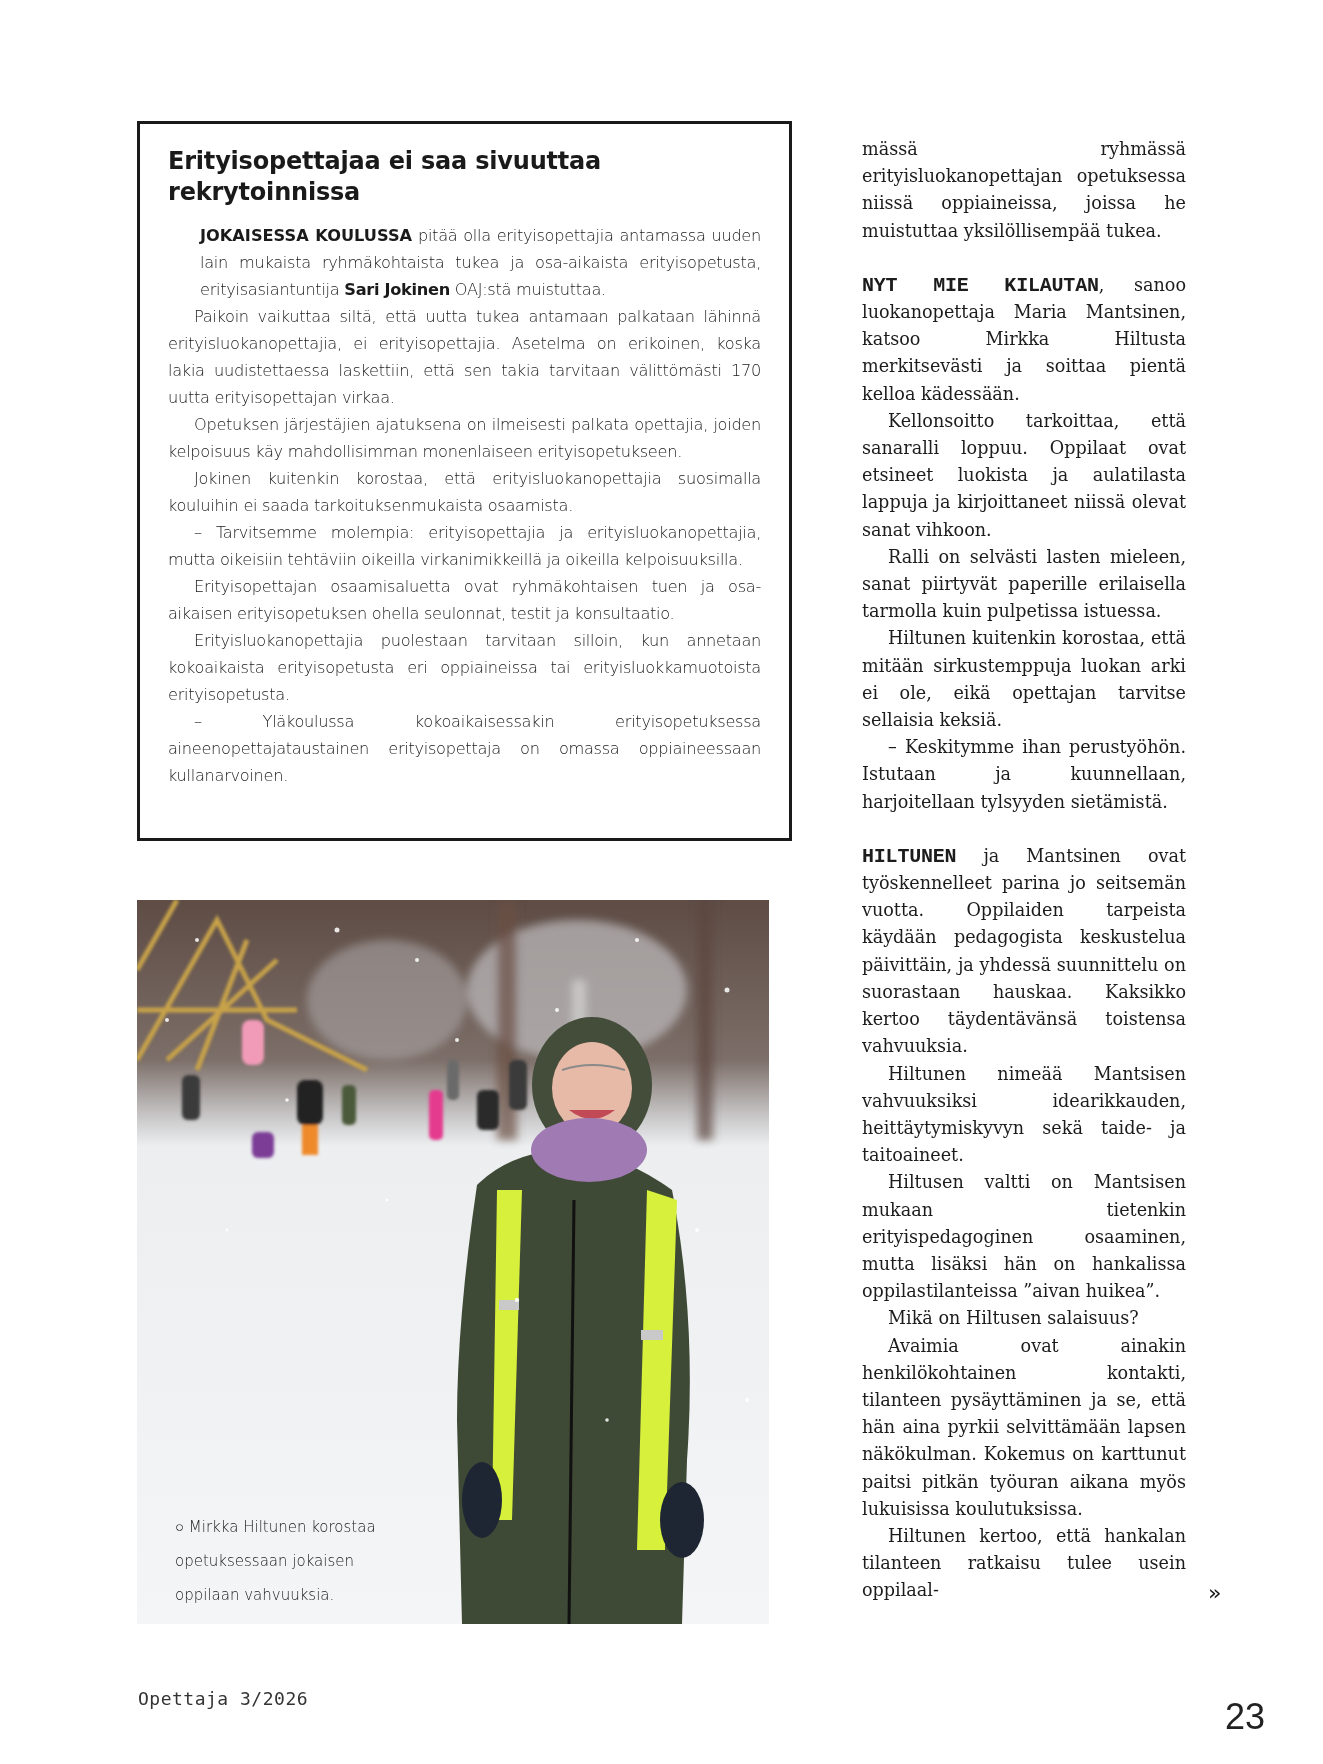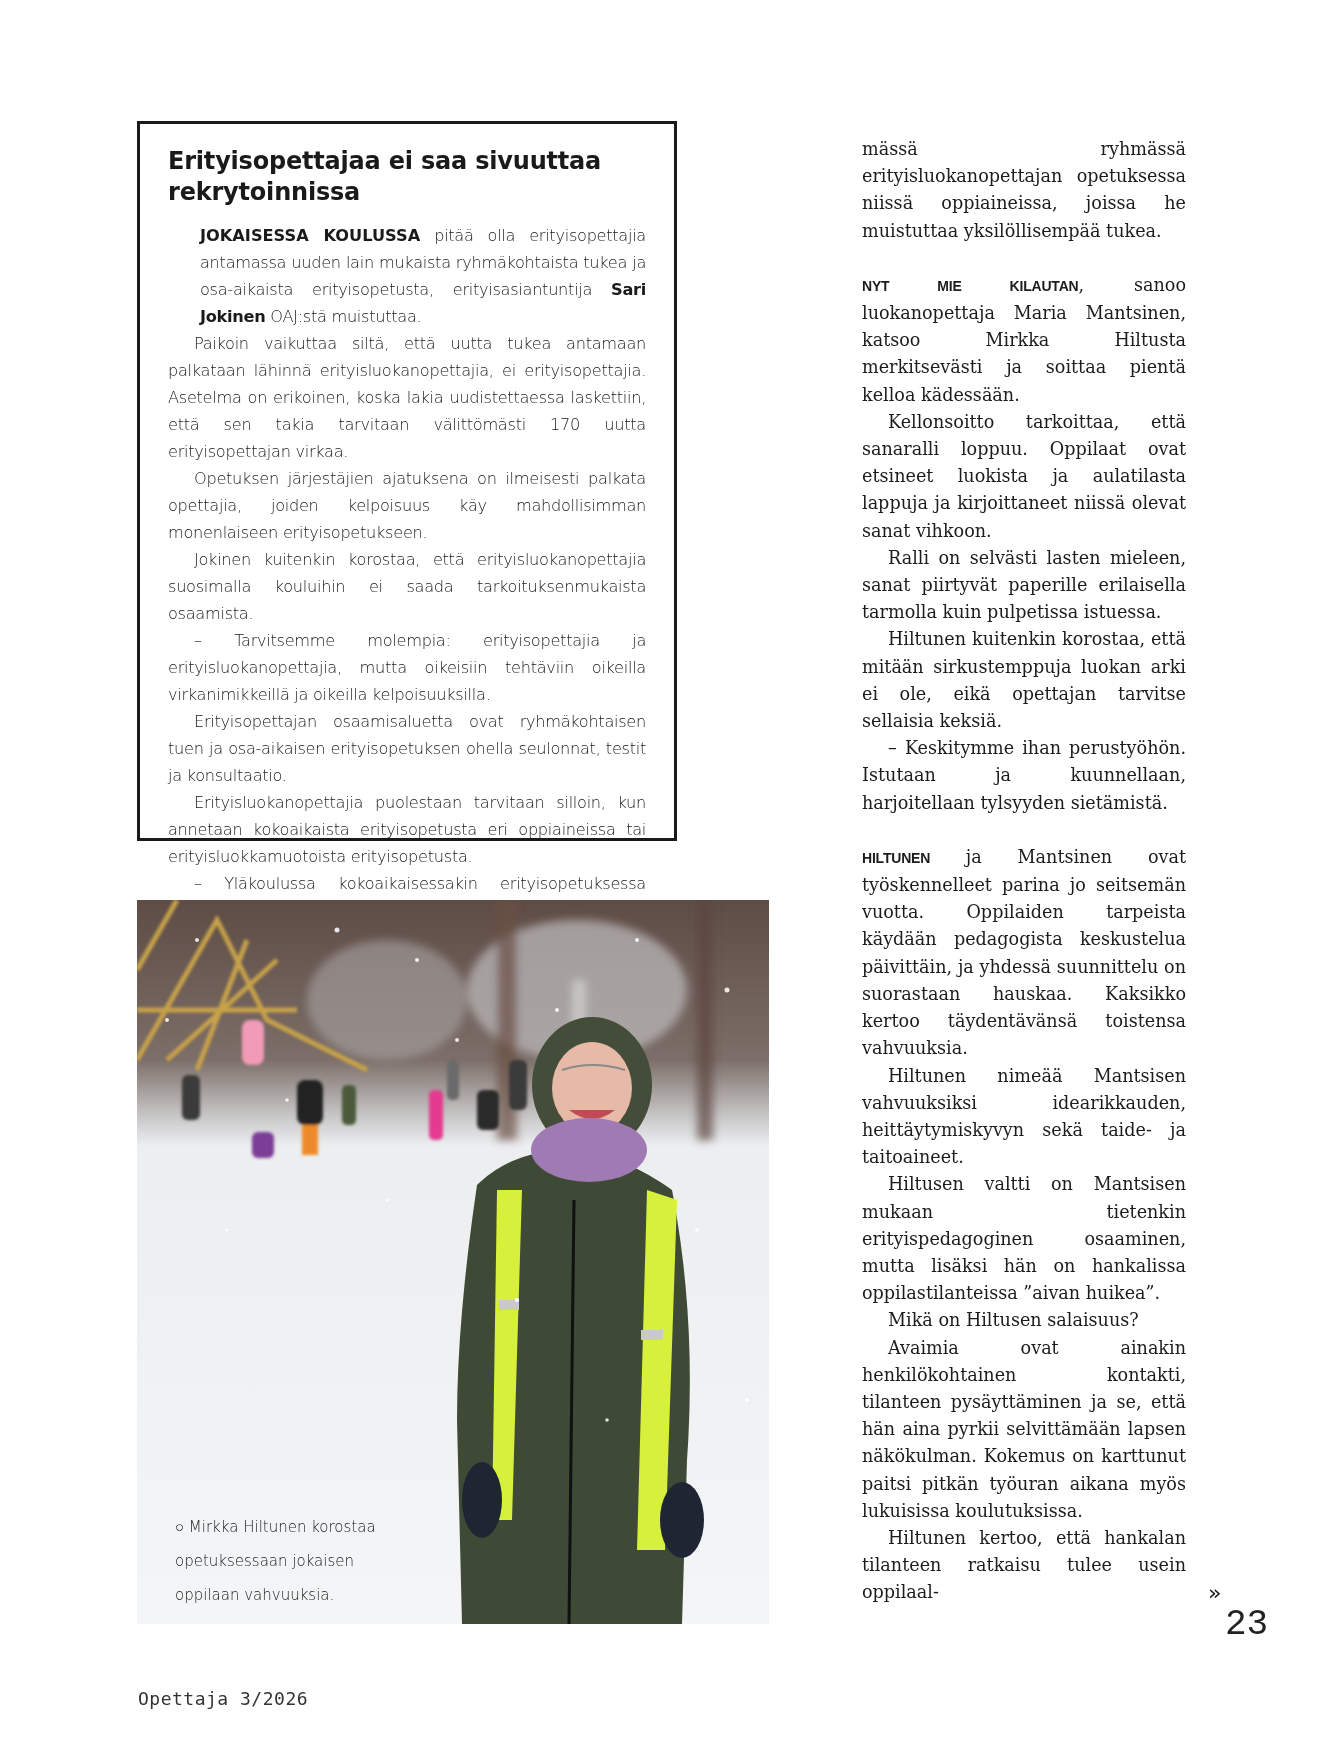--- a/index.html
+++ b/index.html
@@ -1,18 +1,18 @@
 <!DOCTYPE html>
 <html><head>
 <meta charset="utf-8">
 <style>
   html, body { margin: 0; padding: 0; background: #ffffff; }
   body { width: 1323px; height: 1764px; position: relative; overflow: hidden; color: #1a1a1a; }
   .sidebar-box {
-    position: absolute; left: 137px; top: 121px; width: 540px; height: 720px;
+    position: absolute; left: 137px; top: 121px; width: 655px; height: 720px;
     border: 3px solid #1a1a1a; box-sizing: border-box; padding: 22px 28px 0 28px;
     font-family: "DejaVu Sans", sans-serif;
   }
   .box-title { font-family: "DejaVu Sans", sans-serif; font-weight: bold; font-size: 24px; line-height: 31px; margin: 0 0 14px 0; letter-spacing: -0.2px; }
   .box-body p { margin: 0; font-size: 16.2px; line-height: 27px; text-align: justify; text-indent: 26px; font-family: "DejaVu Sans", sans-serif; font-weight: 300; letter-spacing: -0.3px; }
   .box-body p.first { text-indent: 0; margin-left: 32px; }
   .lead-caps { font-weight: bold; letter-spacing: 0; }
   .bold-name { font-weight: bold; }
 
   .photo {
@@ -25,25 +25,25 @@
     font-family: "DejaVu Sans", sans-serif; font-size: 15px; line-height: 34px; color: #1a1a1a; font-weight: 300;
   }
 
   .right-col {
     position: absolute; left: 862px; top: 136px; width: 324px;
     font-family: "DejaVu Serif", serif; font-size: 17.6px; line-height: 27.2px; color: #1c1c1c;
   }
   .right-col p { margin: 0; text-align: justify; text-indent: 26px; hyphens: manual; }
   .right-col p.noindent { text-indent: 0; }
   .right-col p.section-start { margin-top: 27px; text-indent: 0; }
-  .right-col .caps { font-family: Liberation Sans, sans-serif; font-weight: bold; font-size: 14px; letter-spacing: -0.2px; }
+  .right-col .caps { font-family: Liberation Mono, monospace; font-weight: bold; font-size: 20px; letter-spacing: -0.2px; }
 
   .continue-arrow { position: absolute; left: 1208px; top: 1580px; font-family: "DejaVu Sans", sans-serif; font-size: 22px; color: #1a1a1a; }
   .footer-issue { position: absolute; left: 138px; top: 1688px; font-family: "DejaVu Sans Mono", monospace; font-size: 18px; color: #333333; letter-spacing: 0.5px; text-align: right; }
-  .page-number { position: absolute; left: 1225px; top: 1604px; font-family: Liberation Mono, monospace; font-size: 36px; font-weight: 300; color: #222222; }
+  .page-number { position: absolute; left: 1225px; top: 1696px; font-family: Liberation Sans, sans-serif; font-size: 36px; font-weight: 300; color: #222222; }
 </style>
 </head>
 <body>
 
 <div class="sidebar-box">
   <h2 class="box-title">Erityisopettajaa ei saa sivuuttaa rekrytoinnissa</h2>
   <div class="box-body">
     <p class="first"><span class="lead-caps">JOKAISESSA KOULUSSA</span><span> pitää olla erityisopettajia antamassa uuden lain mukaista ryhmäkohtaista tukea ja osa-aikaista erityisopetusta, erityisasiantuntija </span><span class="bold-name">Sari Jokinen</span><span> OAJ:stä muistuttaa.</span></p>
     <p>Paikoin vaikuttaa siltä, että uutta tukea antamaan palkataan lähinnä erityisluokanopettajia, ei erityisopettajia. Asetelma on erikoinen, koska lakia uudistettaessa laskettiin, että sen takia tarvitaan välittömästi 170 uutta erityisopettajan virkaa.</p>
     <p>Opetuksen järjestäjien ajatuksena on ilmeisesti palkata opettajia, joiden kelpoisuus käy mahdollisimman monenlaiseen erityisopetukseen.</p>

